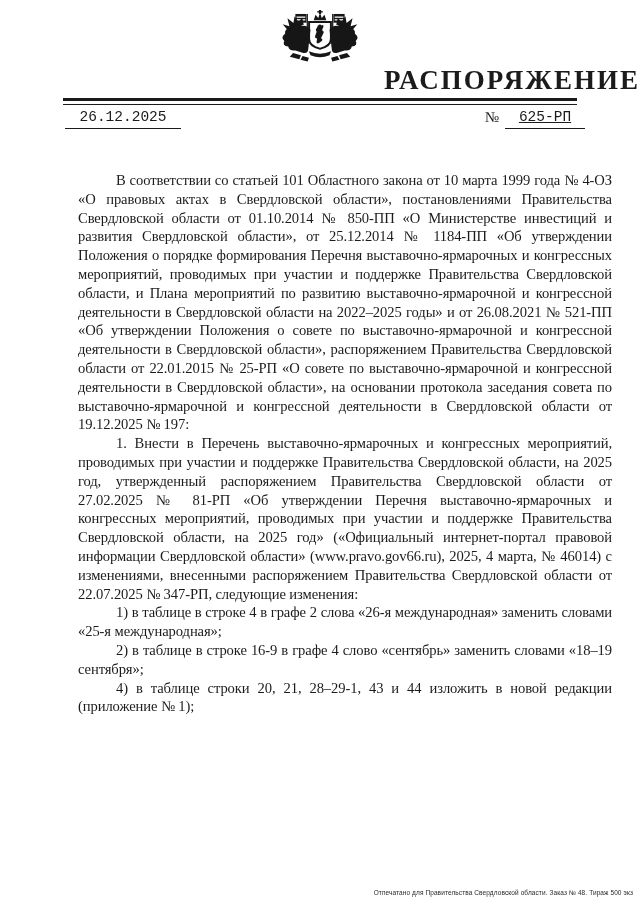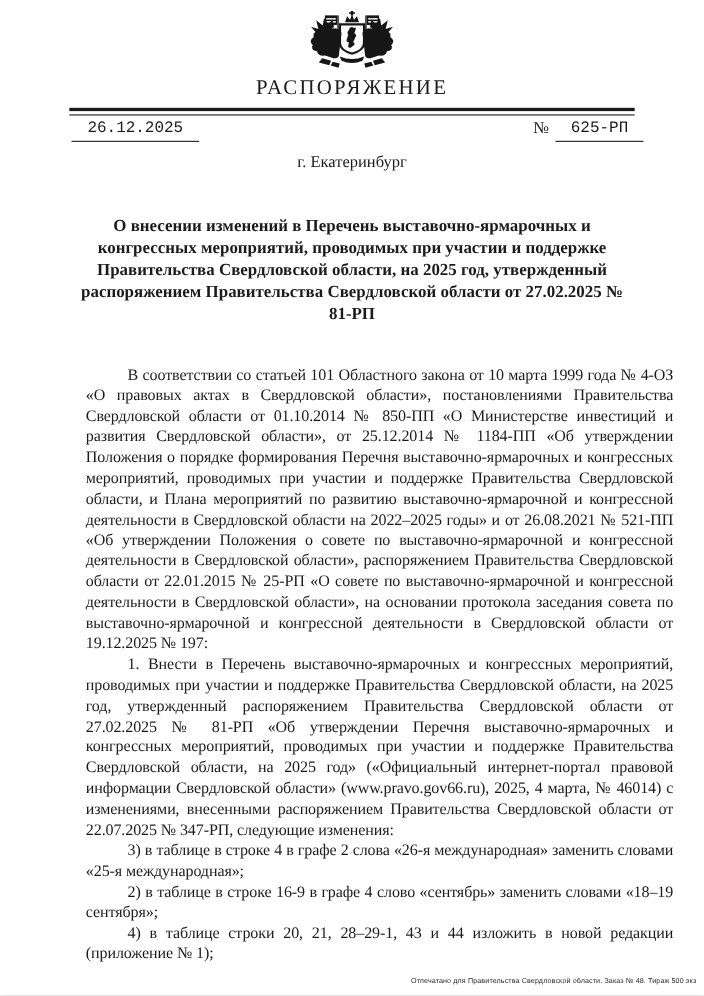--- a/index.html
+++ b/index.html
@@ -12,23 +12,23 @@
     overflow:hidden;
     color:#1b1b1b;
     font-family:"Liberation Serif","DejaVu Serif",serif;
   }
   .emblem{
     margin:10px auto 2px auto;
     width:96px;height:54px;
     display:flex;align-items:center;justify-content:center;
   }
   .doc-type{
-    text-align:center;
-    font-weight:400;
-    font-size:19px;
+    text-align:right;
+    font-weight:700;
+    font-size:27px;
     letter-spacing:2px;
     line-height:28px;
   }
   .authority{
     text-align:center;
     font-weight:700;
     font-size:18px;
     letter-spacing:2.2px;
     word-spacing:9px;
     line-height:22px;
@@ -61,20 +61,21 @@
   .num-sign{
     font-family:"Liberation Serif",serif;
     font-size:15px;
     margin-right:6px;
   }
   .num-val{
     display:inline-block;
     width:80px;text-align:center;
     border-bottom:1.5px solid #1b1b1b;
     padding-bottom:3px;
+    text-decoration:underline;
   }
   .city{
     text-align:center;
     font-size:15px;
     margin-top:5px;
   }
   .title{
     width:510px;
     margin:39px auto 0 auto;
     text-align:center;
@@ -158,27 +159,25 @@
   <div class="rule"></div>
 
   <div class="meta-row">
     <div class="date-wrap">26.12.2025</div>
     <div class="num-wrap">
       <span class="num-sign">№</span>
       <span class="num-val">625-РП</span>
     </div>
   </div>
 
-  <div class="city">г. Екатеринбург</div>
 
-  <div class="title">О внесении изменений в Перечень выставочно-ярмарочных и конгрессных мероприятий, проводимых при участии и поддержке Правительства Свердловской области, на 2025 год, утвержденный распоряжением Правительства Свердловской области от 27.02.2025 № 81-РП</div>
 
   <div class="body">
     <p>В соответствии со статьей 101 Областного закона от 10 марта 1999 года № 4-ОЗ «О правовых актах в Свердловской области», постановлениями Правительства Свердловской области от 01.10.2014 № 850-ПП «О Министерстве инвестиций и развития Свердловской области», от 25.12.2014 № 1184-ПП «Об утверждении Положения о порядке формирования Перечня выставочно-ярмарочных и конгрессных мероприятий, проводимых при участии и поддержке Правительства Свердловской области, и Плана мероприятий по развитию выставочно-ярмарочной и конгрессной деятельности в Свердловской области на 2022–2025 годы» и от 26.08.2021 № 521-ПП «Об утверждении Положения о совете по выставочно-ярмарочной и конгрессной деятельности в Свердловской области», распоряжением Правительства Свердловской области от 22.01.2015 № 25-РП «О совете по выставочно-ярмарочной и конгрессной деятельности в Свердловской области», на основании протокола заседания совета по выставочно-ярмарочной и конгрессной деятельности в Свердловской области от 19.12.2025 № 197:</p>
     <p>1. Внести в Перечень выставочно-ярмарочных и конгрессных мероприятий, проводимых при участии и поддержке Правительства Свердловской области, на 2025 год, утвержденный распоряжением Правительства Свердловской области от 27.02.2025 № 81-РП «Об утверждении Перечня выставочно-ярмарочных и конгрессных мероприятий, проводимых при участии и поддержке Правительства Свердловской области, на 2025 год» («Официальный интернет-портал правовой информации Свердловской области» (www.pravo.gov66.ru), 2025, 4 марта, № 46014) с изменениями, внесенными распоряжением Правительства Свердловской области от 22.07.2025 № 347-РП, следующие изменения:</p>
-    <p>3) в таблице в строке 4 в графе 2 слова «26-я международная» заменить словами «25-я международная»;</p>
+    <p>1) в таблице в строке 4 в графе 2 слова «26-я международная» заменить словами «25-я международная»;</p>
     <p>2) в таблице в строке 16-9 в графе 4 слово «сентябрь» заменить словами «18–19 сентября»;</p>
     <p>4) в таблице строки 20, 21, 28–29-1, 43 и 44 изложить в новой редакции (приложение № 1);</p>
   </div>
 
   <div class="print-note">Отпечатано для Правительства Свердловской области. Заказ № 48. Тираж 500 экз</div>
 
 </div>
 
 </body></html>

